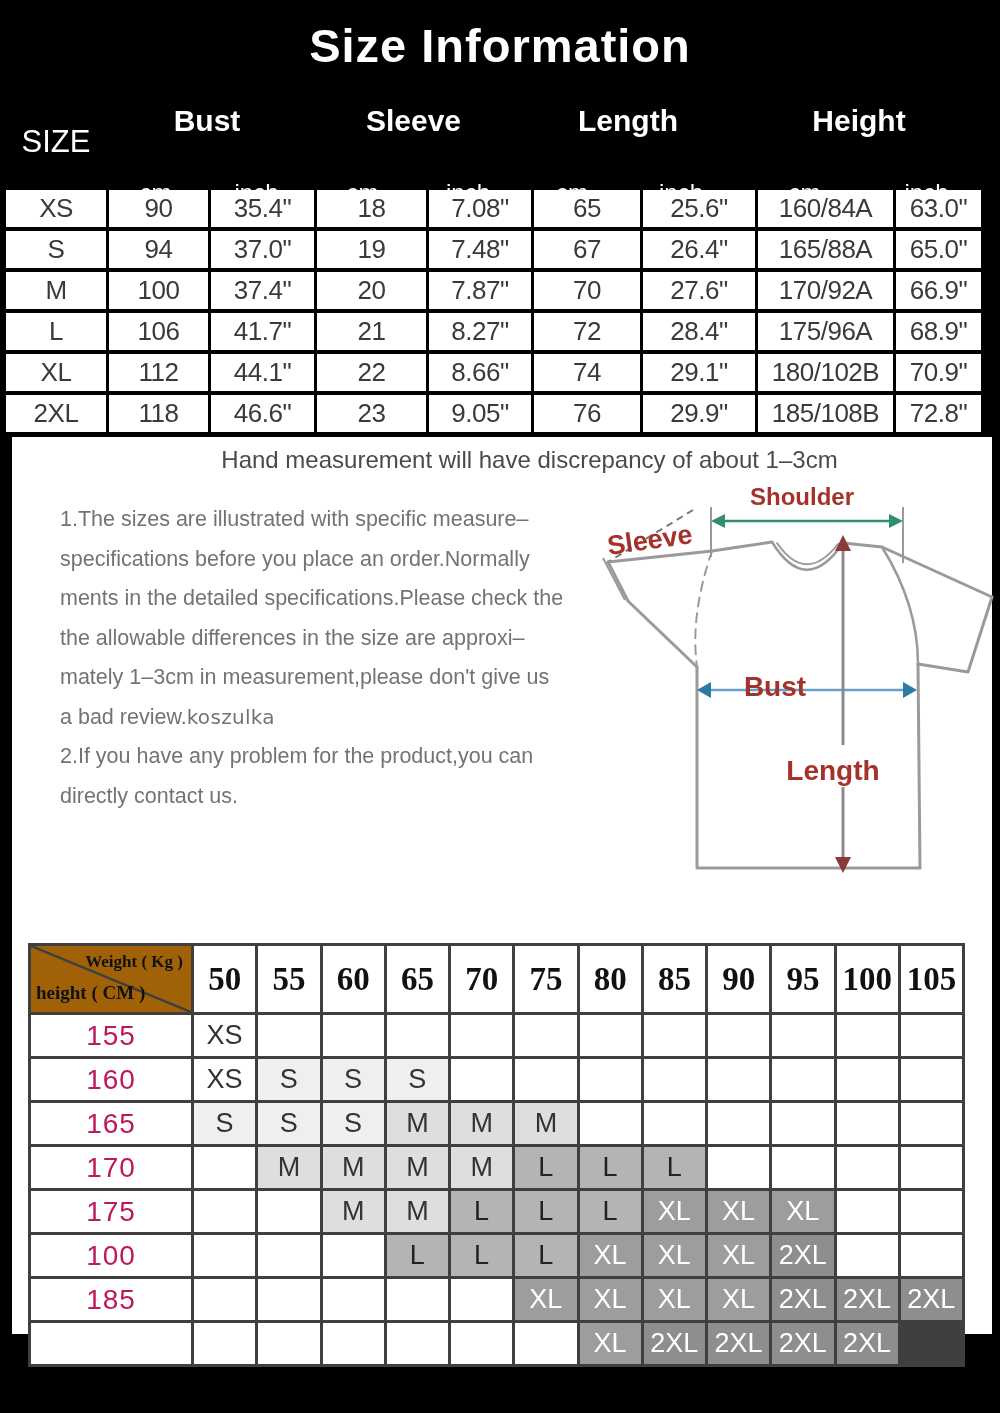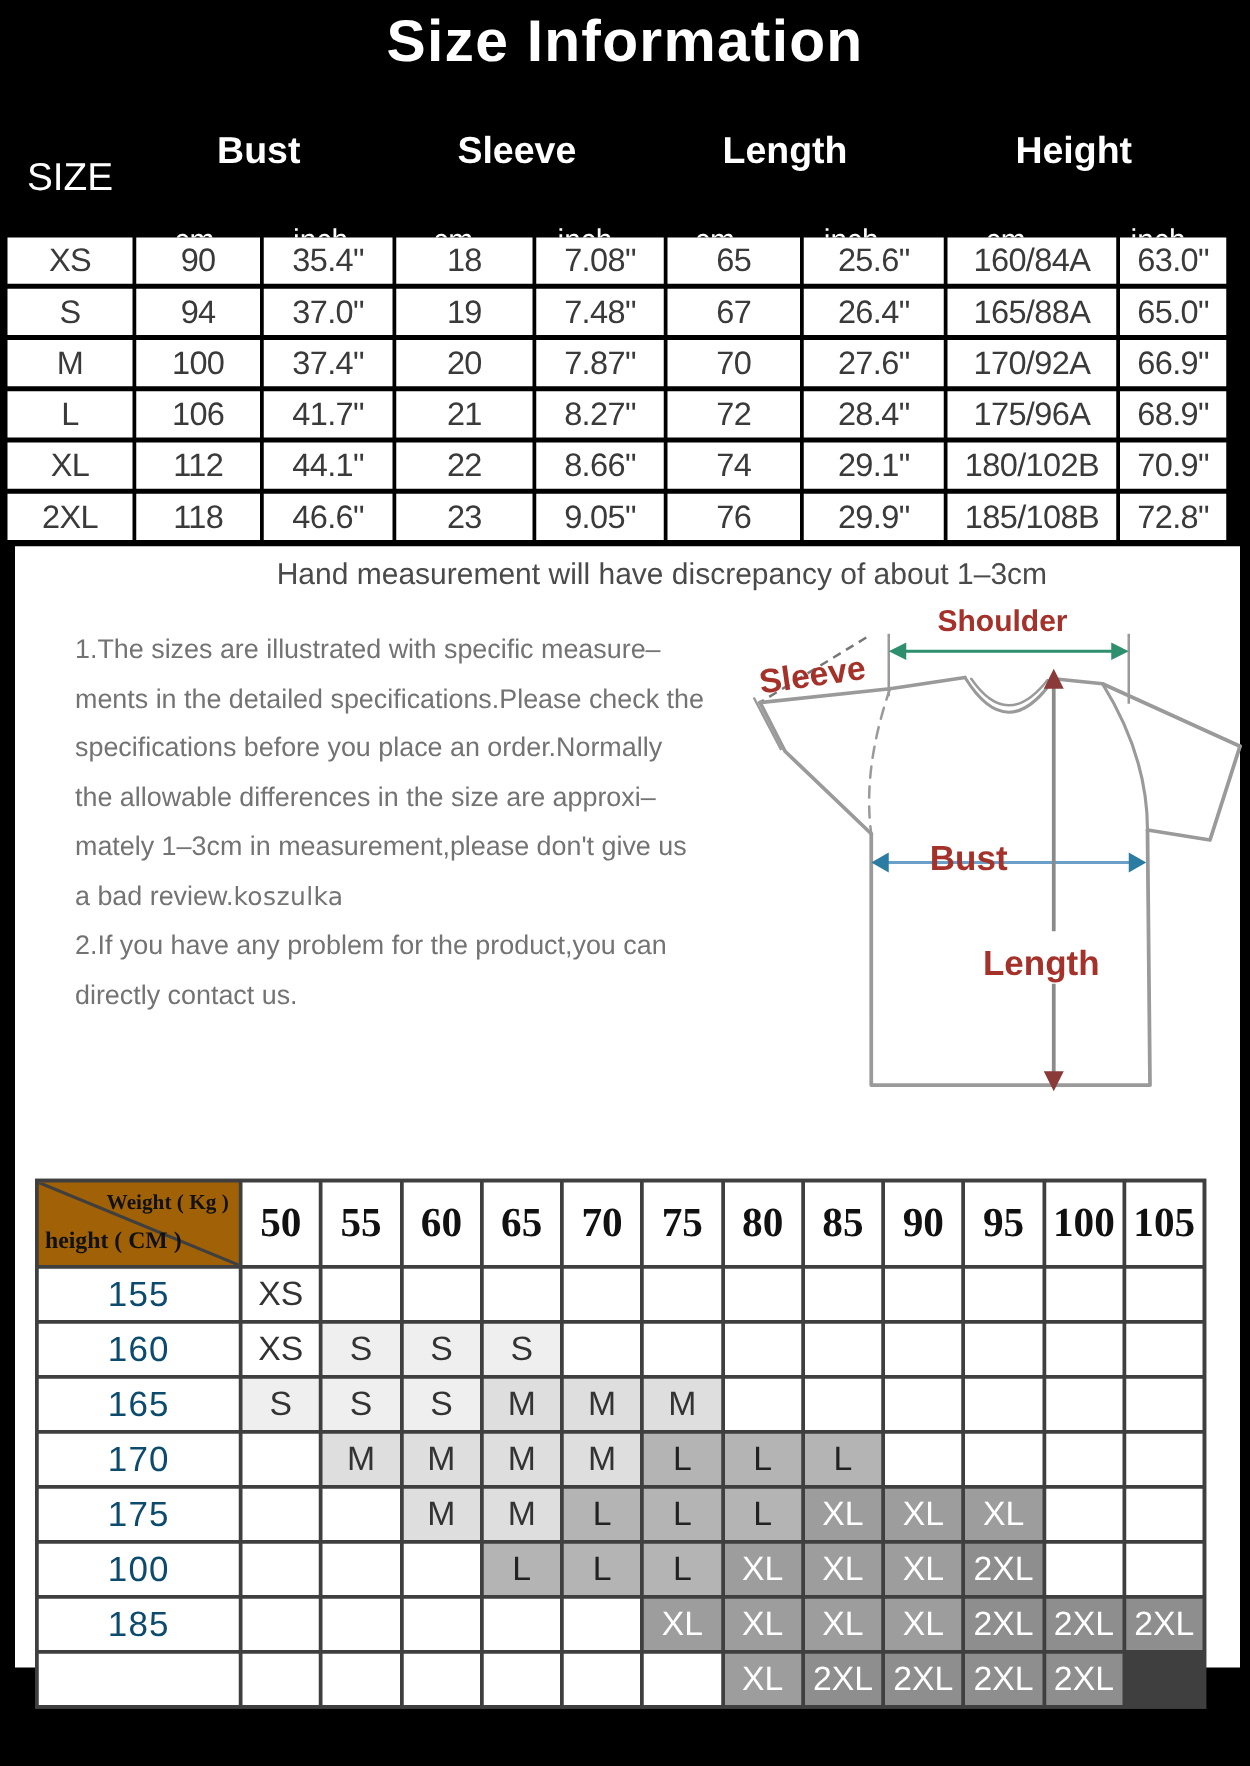--- a/index.html
+++ b/index.html
@@ -1,21 +1,21 @@
 <!DOCTYPE html>
 <html style="--c-label: #a5322a; --c-shoulder: #2e8f6f; --c-bustline: #6aa0c8; --c-busthead: #2a7ca2; --c-outline: #9a9a9a; --c-lengthline: #8a8a8a; --c-lengthhead: #8b3a3a;"><head>
 <meta charset="utf-8">
 <style>
   html,body{margin:0;padding:0;}
   body{width:1000px;height:1413px;background:#000;position:relative;
        font-family:"Liberation Sans",sans-serif;overflow:hidden;}
 
   
   .top-section{position:absolute;top:0;left:0;width:1000px;height:437px;background:#000;}
-  .page-title{margin:0;padding-top:5px;text-align:center;color:#fff;
+  .page-title{margin:0;padding-top:18px;text-align:center;color:#fff;
               font-size:47px;font-weight:700;letter-spacing:1px;}
 
   .spec-head{position:absolute;top:96px;left:6px;right:19px;display:grid;
              grid-template-columns:100px 99px 103px 109px 102px 106px 112px 135px 1fr;
              grid-template-rows:50px 42px;color:#fff;}
   .sh{display:flex;align-items:center;justify-content:center;}
   .sh-corner{grid-area:1/1/3/2;font-size:31px;font-weight:400;}
   .sh-grp{font-size:30px;font-weight:600;}
   .g0{grid-area:1/2/2/4}.g1{grid-area:1/4/2/6}.g2{grid-area:1/6/2/8}.g3{grid-area:1/8/2/10}
   .sh-unit{font-size:24px;font-weight:400;grid-row:2;margin-top:47px;}
@@ -42,21 +42,21 @@
 
   .rec-title{position:absolute;top:441px;left:0;right:0;margin:0;text-align:center;
              font-family:"Liberation Serif",serif;font-size:43px;font-weight:700;color:#0d0d0d;}
 
   .rec-table{position:absolute;left:16px;top:506px;width:931px;display:grid;
              grid-template-columns:160px repeat(12,1fr);
              grid-template-rows:66px repeat(8,41px);
              gap:3px;background:#3f3f3f;border:3px solid #3f3f3f;}
   .rt-cell{background:#fff;display:flex;align-items:center;justify-content:center;}
   .rt-weight{font-family:"Liberation Serif",serif;font-weight:700;font-size:33px;color:#111;}
-  .rt-height{font-size:28px;color:#0c4a6e;letter-spacing:1px;}
+  .rt-height{font-size:28px;color:#be185d;letter-spacing:1px;}
   .rec-cell{font-size:27px;color:#333;}
   .rt-corner{position:relative;background:#a16207;overflow:hidden;}
   .rt-corner svg{position:absolute;inset:0;}
   .corner-top{position:absolute;top:6px;right:8px;font-family:"Liberation Serif",serif;
               font-size:17px;font-weight:600;color:#111;}
   .corner-bottom{position:absolute;bottom:8px;left:5px;font-family:"Liberation Serif",serif;
               font-size:19px;font-weight:700;color:#111;}
   .bottom-bar{position:absolute;left:0;top:1388px;width:1000px;height:25px;background:#000;}
 </style>
 </head>
@@ -137,22 +137,22 @@
       <div class="spec-cell">185/108B</div>
       <div class="spec-cell">72.8"</div>
   </div>
 </div>
 
 <div class="white-area">
   <div class="banner">Hand measurement will have discrepancy of about 1–3cm</div>
 
   <div class="notes">
     <div>1.The sizes are illustrated with specific measure–</div>
+    <div>specifications before you place an order.Normally</div>
     <div>ments in the detailed specifications.Please check the</div>
-    <div>specifications before you place an order.Normally</div>
     <div>the allowable differences in the size are approxi–</div>
     <div>mately 1–3cm in measurement,please don't give us</div>
     <div><span>a bad review.</span><span class="brand">koszulka</span></div>
     <div>2.If you have any problem for the product,you can</div>
     <div>directly contact us.</div>
   </div>
 
   <svg class="diagram" width="420" height="402" viewBox="0 0 420 402" xmlns="http://www.w3.org/2000/svg">
 
     <path class="dash" d="M115,27 L30,79"></path>

